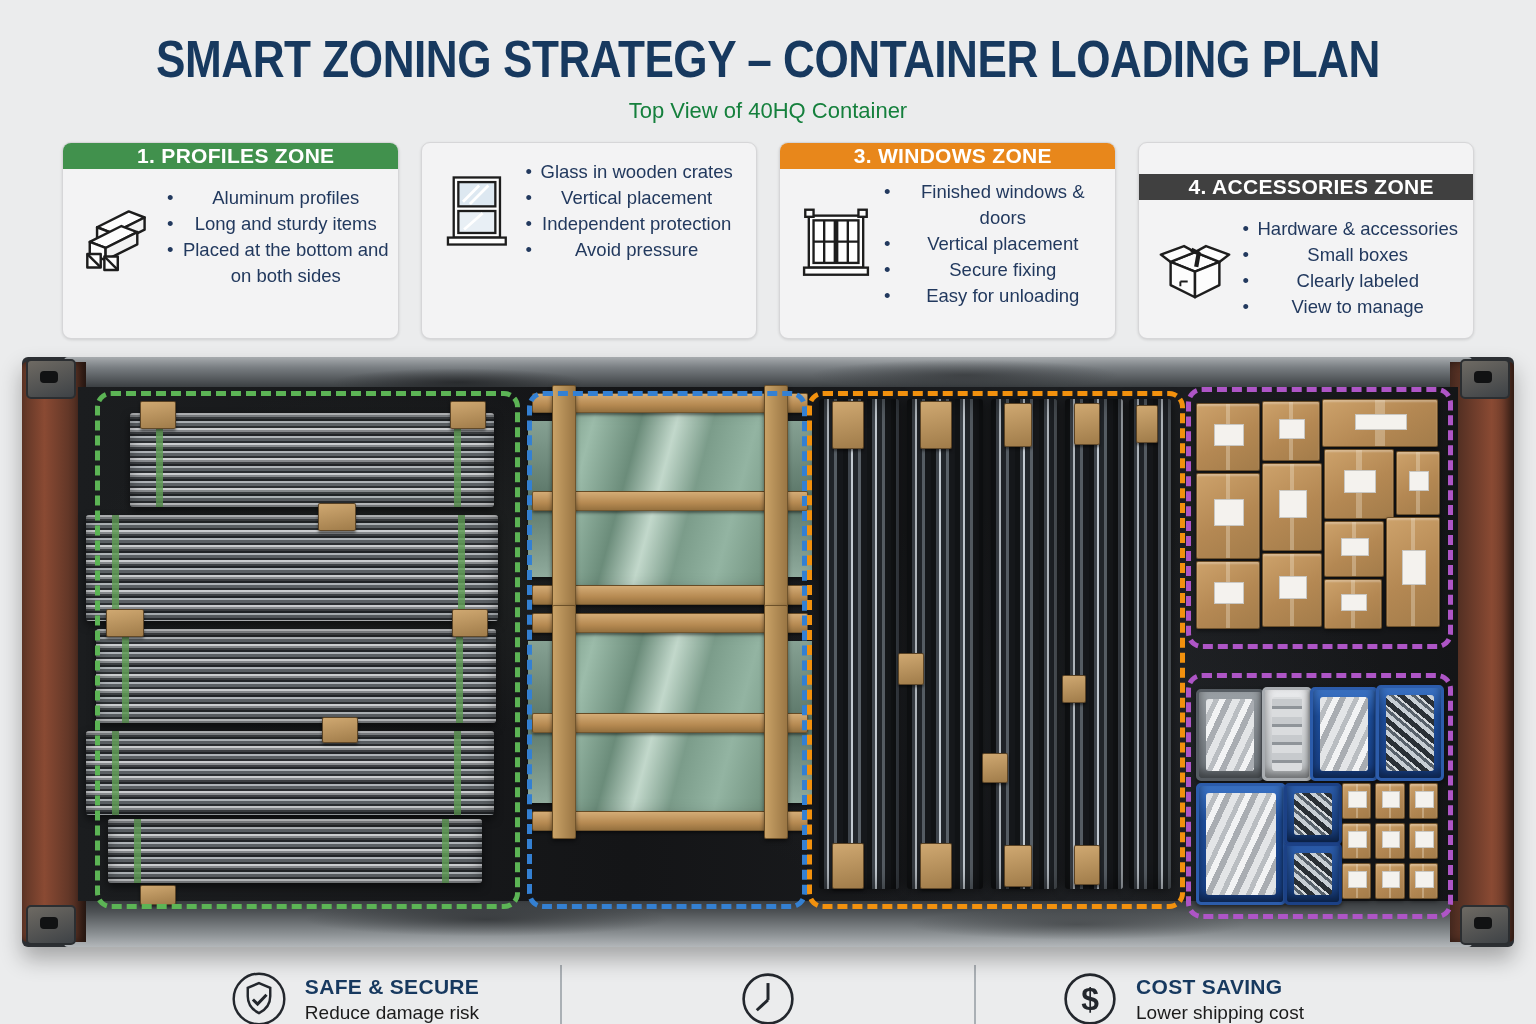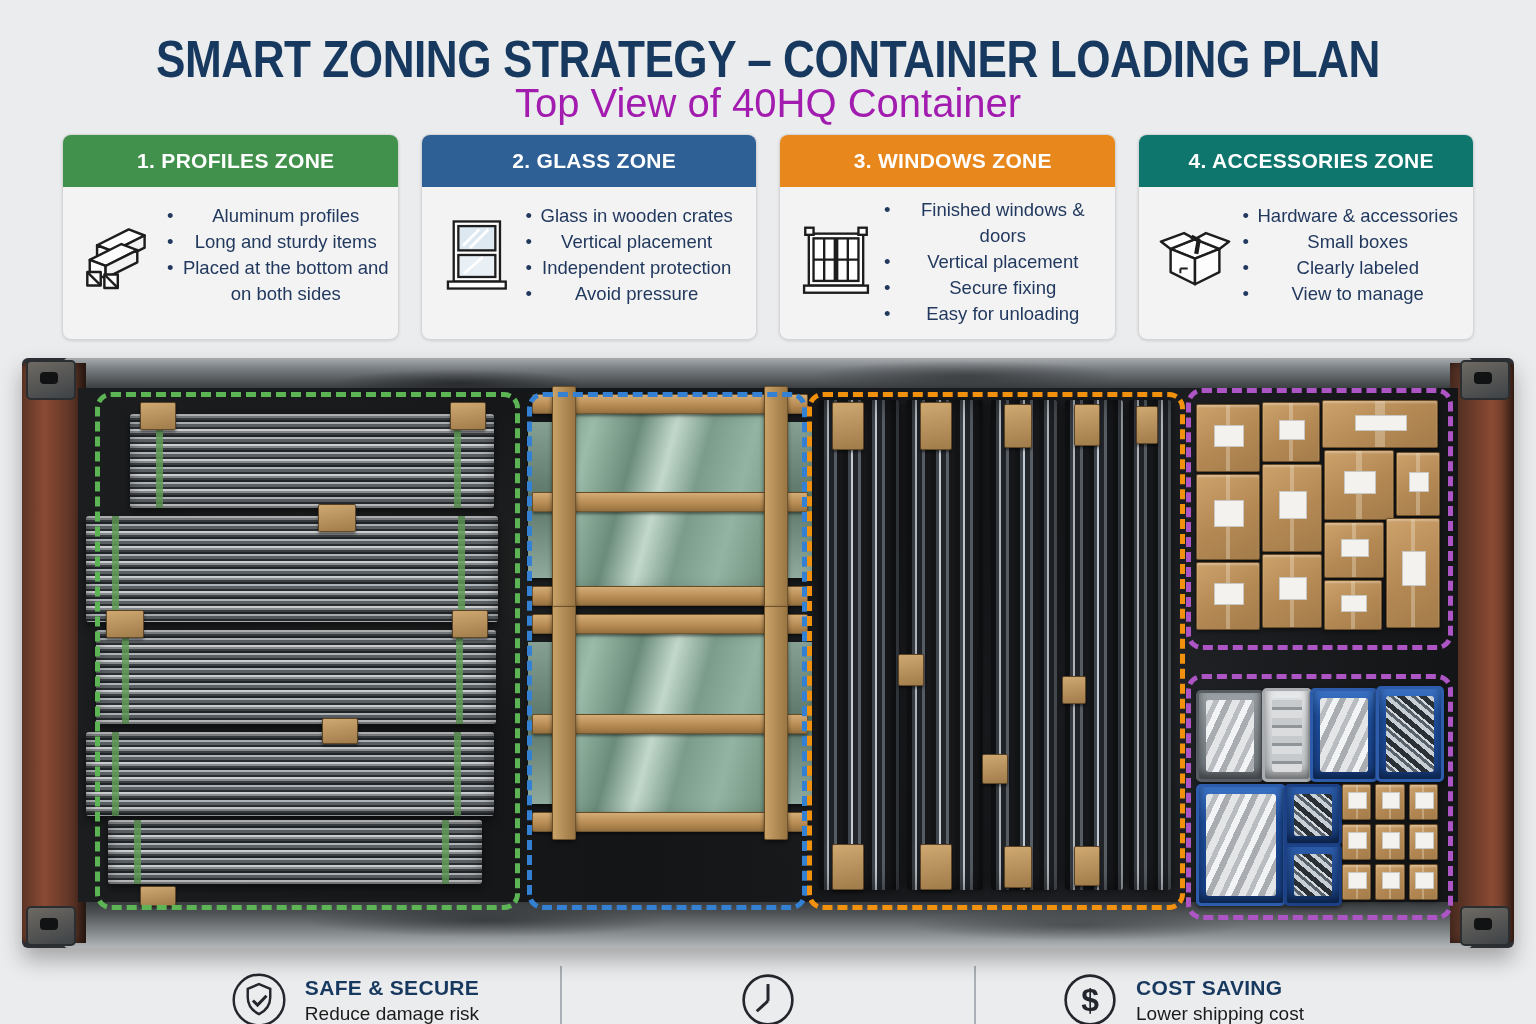--- a/index.html
+++ b/index.html
@@ -2,27 +2,27 @@
 <html><head>
 <meta charset="utf-8">
 <style>
   html,body{margin:0;padding:0;width:1536px;height:1024px;background:#ebeced;
     font-family:"Liberation Sans","DejaVu Sans",sans-serif;overflow:hidden;}
 
   
   .hdr{text-align:center;padding-top:32px;}
   .title{display:inline-block;font-size:49px;font-weight:bold;color:#17395f;
     letter-spacing:-.5px;transform:scaleX(.9) scaleY(1.05);white-space:nowrap;line-height:54px;}
-  .subtitle{font-size:40px;font-weight:500;color:#a21caf;margin-top:0;line-height:34px;}
+  .subtitle{font-size:22px;font-weight:500;color:#15803d;margin-top:8px;line-height:34px;}
 
   
   .cards{display:grid;grid-template-columns:repeat(4,1fr);gap:22px;padding:14px 62px 0;}
   .card{background:#f3f3f4;border:1px solid #d6d6d8;border-radius:9px;overflow:hidden;
     box-shadow:0 1px 3px rgba(0,0,0,.12);}
-  .card-h{height:52px;display:flex;align-items:center;justify-content:center;color:#fff;
+  .card-h{height:26px;display:flex;align-items:center;justify-content:center;color:#fff;
     font-size:21px;font-weight:bold;letter-spacing:.3px;padding-left:11px;}
   .card-b{display:flex;align-items:center;padding:10px 8px 12px 10px;min-height:116px;text-align:center;}
   .card-ic{flex:0 0 92px;display:flex;justify-content:center;}
   .card ul{margin:0;padding:0;list-style:none;}
   .card li{position:relative;padding-left:17px;font-size:18.5px;line-height:26px;
     color:#22395e;font-weight:500;}
   .card li::before{content:"•";position:absolute;left:2px;color:#22395e;}
 
   
   .scene{position:relative;height:590px;margin:18px 22px 0;}
@@ -146,23 +146,20 @@
       </span>
       <ul>
         <li>Aluminum profiles</li>
         <li>Long and sturdy items</li>
         <li>Placed at the bottom and on both sides</li>
       </ul>
     </div>
   </div>
 
   <div class="card">
-    <div class="card-h" style="background-color: rgb(46, 96, 150);">
-      <span>2. GLASS ZONE</span>
-    </div>
     <div class="card-b">
       <span class="card-ic">
         <svg class="icn" width="74" height="78" viewBox="0 0 64 66" fill="none" stroke="#1d1d1d" stroke-width="2">
           <rect x="11" y="4" width="40" height="52" fill="#fdfdfd"></rect>
           <rect x="15" y="8" width="32" height="21" fill="#dde8f1"></rect>
           <rect x="15" y="33" width="32" height="19" fill="#e8eff5"></rect>
           <path d="M19 25 L33 11 M25 27 L41 11 M20 49 L36 35" stroke="#ffffff" stroke-width="2.4"></path>
           <rect x="6" y="56" width="50" height="6" fill="#fdfdfd"></rect>
         </svg>
       </span>
@@ -194,21 +191,21 @@
       <ul>
         <li>Finished windows &amp; doors</li>
         <li>Vertical placement</li>
         <li>Secure fixing</li>
         <li>Easy for unloading</li>
       </ul>
     </div>
   </div>
 
   <div class="card">
-    <div class="card-h" style="background-color: #0f766e;">
+    <div class="card-h" style="background-color: #404040; margin-top: 31px;">
       <span>4. ACCESSORIES ZONE</span>
     </div>
     <div class="card-b">
       <span class="card-ic">
         <svg class="icn" width="78" height="78" viewBox="0 0 64 64" fill="#fdfdfd" stroke="#1d1d1d" stroke-width="2" stroke-linejoin="round">
           <path d="M12 27 L32 19 L52 27 L32 35 Z"></path>
           <path d="M12 27 L12 46 L32 56 L32 35 Z"></path>
           <path d="M52 27 L52 46 L32 56 L32 35 Z"></path>
           <path d="M12 27 L4 21 L23 14 L32 19 Z"></path>
           <path d="M52 27 L60 21 L41 14 L32 19 Z"></path>

